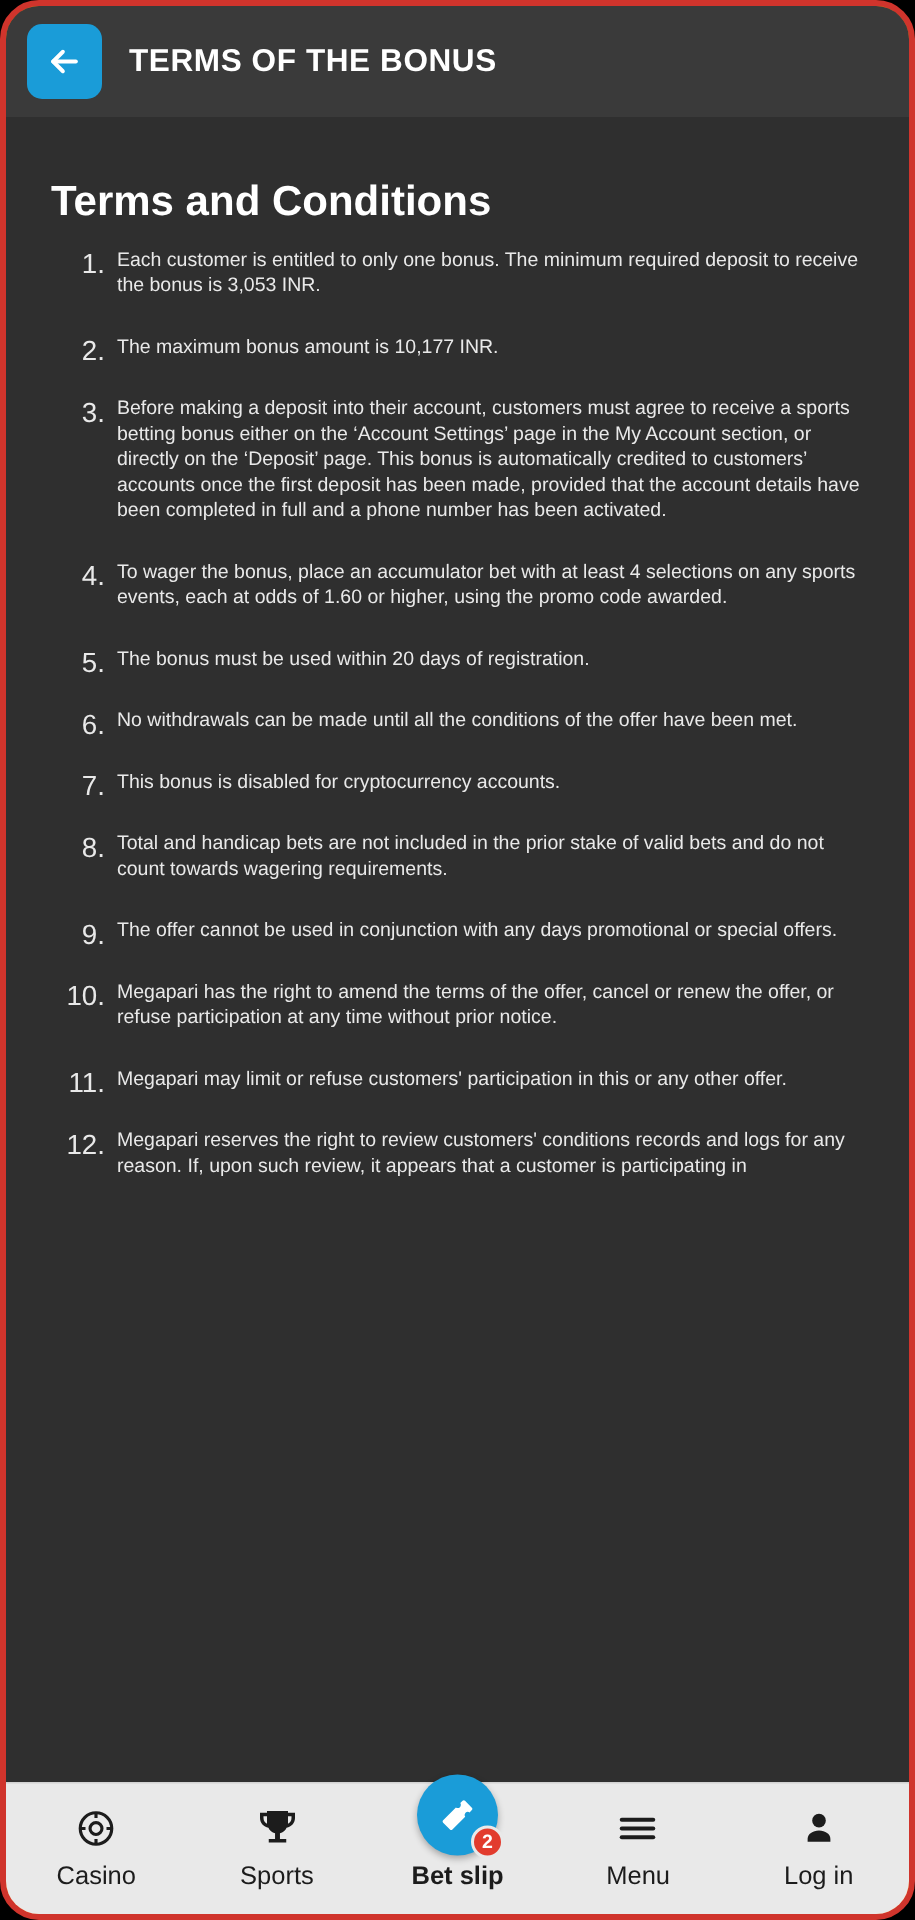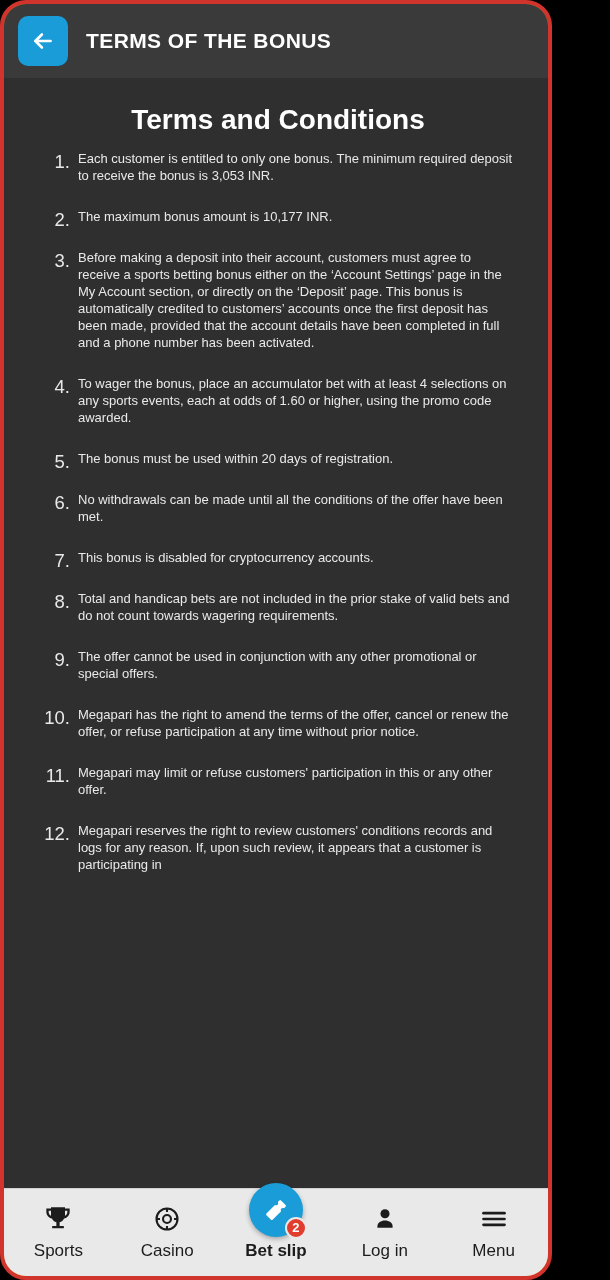--- a/index.html
+++ b/index.html
@@ -5,21 +5,21 @@
   * { box-sizing: border-box; margin: 0; padding: 0; }
   html, body {
     width: 610px;
     height: 1280px;
     background: #000;
     font-family: "Liberation Sans", sans-serif;
     overflow: hidden;
   }
   .device {
     position: relative;
-    width: 552px;
+    width: 610px;
     height: 1280px;
     background: #f97316;
     border: 4px solid #d0342c;
     border-radius: 26px;
     overflow: hidden;
     display: flex;
     flex-direction: column;
   }
   
   .header {
@@ -55,22 +55,21 @@
     flex: 1 1 auto;
     background: #2f2f2f;
     padding: 22px 26px 0 26px;
     overflow: hidden;
     position: relative;
   }
   .page-title {
     color: #ffffff;
     font-size: 28px;
     font-weight: bold;
-    margin: 4px 0 14px 4px;
-    text-align: center;
+    margin: 18px 0 14px 4px;
   }
   ol.terms {
     list-style: none;
     counter-reset: t;
     margin: 0;
     padding: 0 6px 0 6px;
   }
   ol.terms > li {
     counter-increment: t;
     position: relative;
@@ -178,80 +177,80 @@
     <h1 class="page-title">Terms and Conditions</h1>
     <ol class="terms">
       <li>Each customer is entitled to only one bonus. The minimum required deposit to receive the bonus is 3,053 INR.</li>
       <li>The maximum bonus amount is 10,177 INR.</li>
       <li>Before making a deposit into their account, customers must agree to receive a sports betting bonus either on the ‘Account Settings’ page in the My Account section, or directly on the ‘Deposit’ page. This bonus is automatically credited to customers’ accounts once the first deposit has been made, provided that the account details have been completed in full and a phone number has been activated.</li>
       <li>To wager the bonus, place an accumulator bet with at least 4 selections on any sports events, each at odds of 1.60 or higher, using the promo code awarded.</li>
       <li>The bonus must be used within 20 days of registration.</li>
       <li>No withdrawals can be made until all the conditions of the offer have been met.</li>
       <li>This bonus is disabled for cryptocurrency accounts.</li>
       <li>Total and handicap bets are not included in the prior stake of valid bets and do not count towards wagering requirements.</li>
-      <li>The offer cannot be used in conjunction with any other promotional or special offers.</li>
+      <li>The offer cannot be used in conjunction with any days promotional or special offers.</li>
       <li>Megapari has the right to amend the terms of the offer, cancel or renew the offer, or refuse participation at any time without prior notice.</li>
       <li>Megapari may limit or refuse customers' participation in this or any other offer.</li>
       <li>Megapari reserves the right to review customers' conditions records and logs for any reason. If, upon such review, it appears that a customer is participating in</li>
     </ol>
     <div class="fade"></div>
   </div>
 
   <div class="bottomnav">
-
-    <div class="navitem">
-      <div class="navicon">
-        <svg width="28" height="28" viewBox="0 0 24 24" fill="#1c1c1c">
-          <path d="M18 3V2H6v1H2v3c0 2.8 2.1 5.1 4.8 5.5.7 1.6 2.1 2.8 3.8 3.2V18H7v2h10v-2h-3.6v-3.3c1.7-.4 3.1-1.6 3.8-3.2C19.9 11.1 22 8.8 22 6V3h-4zM4 6V5h2v4.3C4.8 8.8 4 7.5 4 6zm16 0c0 1.5-.8 2.8-2 3.3V5h2v1z"></path>
-        </svg>
-      </div>
-      <div class="label">Sports</div>
-    </div>
 
     <div class="navitem">
       <div class="navicon">
         <svg width="28" height="28" viewBox="0 0 24 24" fill="none" stroke="#1c1c1c" stroke-width="1.8">
           <circle cx="12" cy="12" r="9"></circle>
           <circle cx="12" cy="12" r="3.4"></circle>
           <line x1="12" y1="3" x2="12" y2="6"></line>
           <line x1="12" y1="18" x2="12" y2="21"></line>
           <line x1="3" y1="12" x2="6" y2="12"></line>
           <line x1="18" y1="12" x2="21" y2="12"></line>
         </svg>
       </div>
       <div class="label">Casino</div>
+    </div>
+
+    <div class="navitem">
+      <div class="navicon">
+        <svg width="28" height="28" viewBox="0 0 24 24" fill="#1c1c1c">
+          <path d="M18 3V2H6v1H2v3c0 2.8 2.1 5.1 4.8 5.5.7 1.6 2.1 2.8 3.8 3.2V18H7v2h10v-2h-3.6v-3.3c1.7-.4 3.1-1.6 3.8-3.2C19.9 11.1 22 8.8 22 6V3h-4zM4 6V5h2v4.3C4.8 8.8 4 7.5 4 6zm16 0c0 1.5-.8 2.8-2 3.3V5h2v1z"></path>
+        </svg>
+      </div>
+      <div class="label">Sports</div>
     </div>
 
     <div class="navitem active">
       <div class="betslip-wrap">
         <div class="betslip-icon">
           <svg width="28" height="28" viewBox="0 0 24 24" fill="#ffffff">
             <path d="M20.2 7.8l-3.9-3.9c-.4-.4-1-.4-1.4 0l-1.3 1.3c.5.7.4 1.7-.2 2.3-.6.6-1.6.7-2.3.2l-7.3 7.3c-.4.4-.4 1 0 1.4l3.9 3.9c.4.4 1 .4 1.4 0l7.3-7.3c-.5-.7-.4-1.7.2-2.3.6-.6 1.6-.7 2.3-.2l1.3-1.3c.4-.4.4-1 0-1.4z"></path>
           </svg>
           <div class="badge">2</div>
         </div>
         <div class="label">Bet slip</div>
       </div>
     </div>
 
     <div class="navitem">
       <div class="navicon">
-        <svg width="28" height="28" viewBox="0 0 24 24" fill="#1c1c1c">
-          <circle cx="12" cy="7.5" r="3.9"></circle>
-          <path d="M12 13.2c-3.6 0-6.5 2.1-6.5 4.7v1.6h13v-1.6c0-2.6-2.9-4.7-6.5-4.7z"></path>
-        </svg>
-      </div>
-      <div class="label">Log in</div>
-    </div>
-
-    <div class="navitem">
-      <div class="navicon">
         <svg width="30" height="28" viewBox="0 0 24 24" stroke="#1c1c1c" stroke-width="2.3" stroke-linecap="round">
           <line x1="3" y1="7" x2="21" y2="7"></line>
           <line x1="3" y1="12" x2="21" y2="12"></line>
           <line x1="3" y1="17" x2="21" y2="17"></line>
         </svg>
       </div>
       <div class="label">Menu</div>
     </div>
 
+    <div class="navitem">
+      <div class="navicon">
+        <svg width="28" height="28" viewBox="0 0 24 24" fill="#1c1c1c">
+          <circle cx="12" cy="7.5" r="3.9"></circle>
+          <path d="M12 13.2c-3.6 0-6.5 2.1-6.5 4.7v1.6h13v-1.6c0-2.6-2.9-4.7-6.5-4.7z"></path>
+        </svg>
+      </div>
+      <div class="label">Log in</div>
+    </div>
+
   </div>
 </div>
 
 </body></html>

